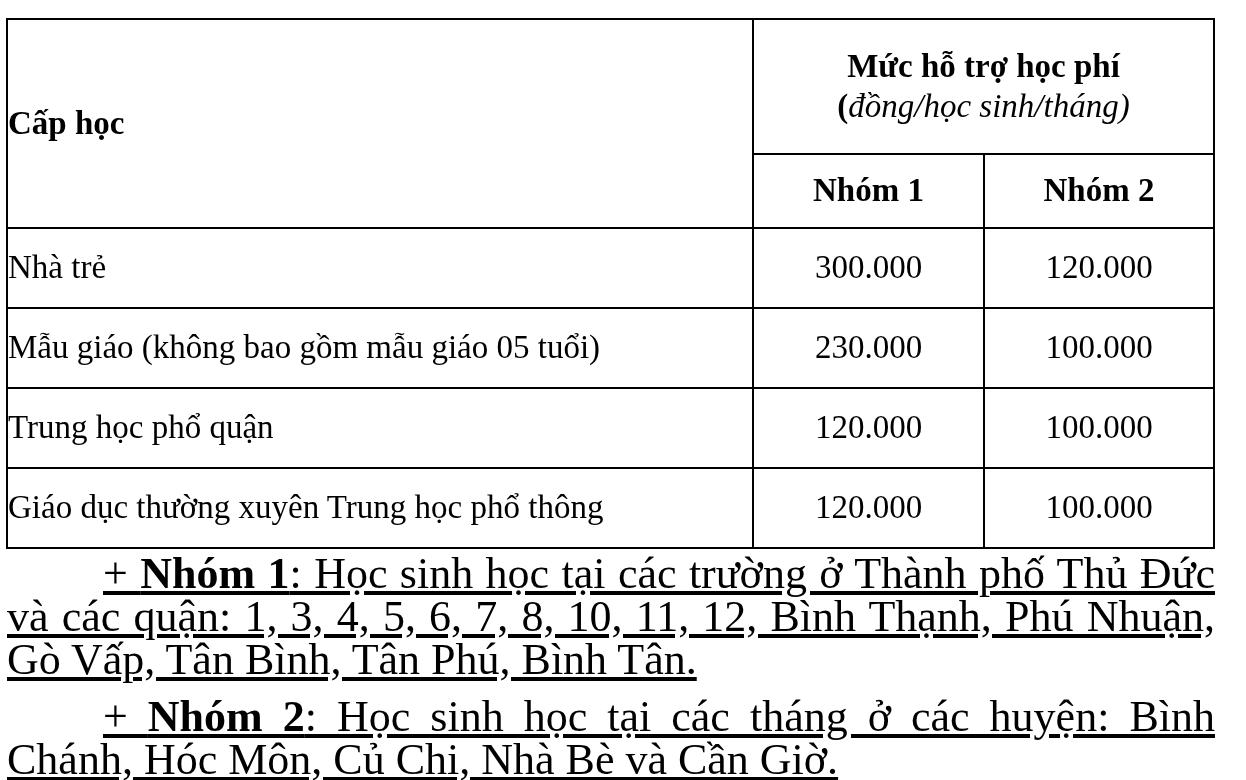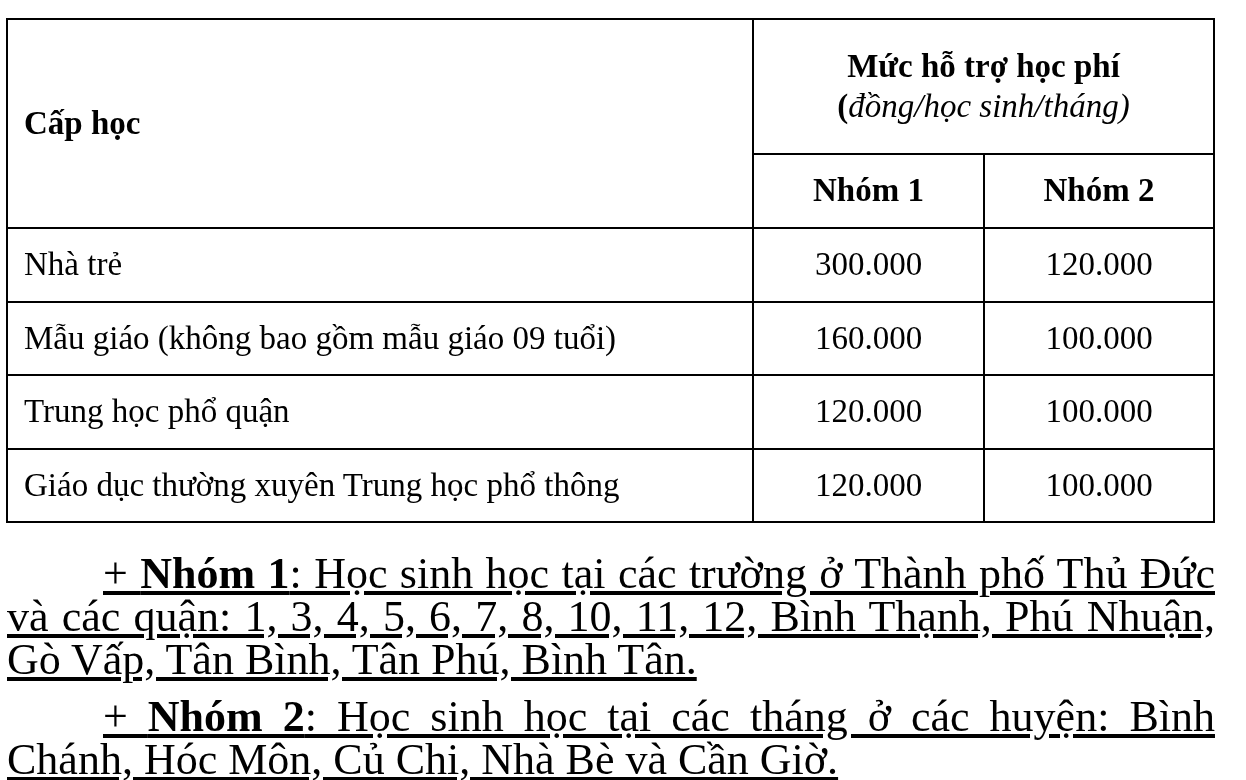--- a/index.html
+++ b/index.html
@@ -18,31 +18,31 @@
     .tbl {
       position: absolute;
       left: 6px;
       top: 18px;
       border-collapse: collapse;
       table-layout: fixed;
       width: 1209px;
     }
     .tbl td, .tbl th {
       border: 2.5px solid #000;
-      padding: 16px;
+      padding: 0;
       font-size: 33px;
       line-height: 1.2;
     }
     .tbl th { font-weight: bold; }
     .col-level { width: 746px; }
     .col-g1 { width: 231px; }
     .col-g2 { width: 230px; }
     .h-row1 { height: 135px; }
     .h-row2 { height: 74px; }
-    .d-row { height: 68px; }
+    .d-row { height: 80px; }
     .th-level {
       text-align: left;
       vertical-align: middle;
     }
     .th-main {
       text-align: center;
       vertical-align: middle;
       padding-top: 6px;
     }
     .th-main .title { display: block; font-weight: bold; }
@@ -96,22 +96,22 @@
   <tr class="h-row2">
     <th class="th-group">Nhóm 1</th>
     <th class="th-group">Nhóm 2</th>
   </tr>
   <tr class="d-row">
     <td class="td-level">Nhà trẻ</td>
     <td class="td-num">300.000</td>
     <td class="td-num">120.000</td>
   </tr>
   <tr class="d-row">
-    <td class="td-level">Mẫu giáo (không bao gồm mẫu giáo 09 tuổi)</td>
-    <td class="td-num">160.000</td>
+    <td class="td-level">Mẫu giáo (không bao gồm mẫu giáo 05 tuổi)</td>
+    <td class="td-num">230.000</td>
     <td class="td-num">100.000</td>
   </tr>
   <tr class="d-row">
     <td class="td-level">Trung học phổ quận</td>
     <td class="td-num">120.000</td>
     <td class="td-num">100.000</td>
   </tr>
   <tr class="d-row">
     <td class="td-level">Giáo dục thường xuyên Trung học phổ thông</td>
     <td class="td-num">120.000</td>

